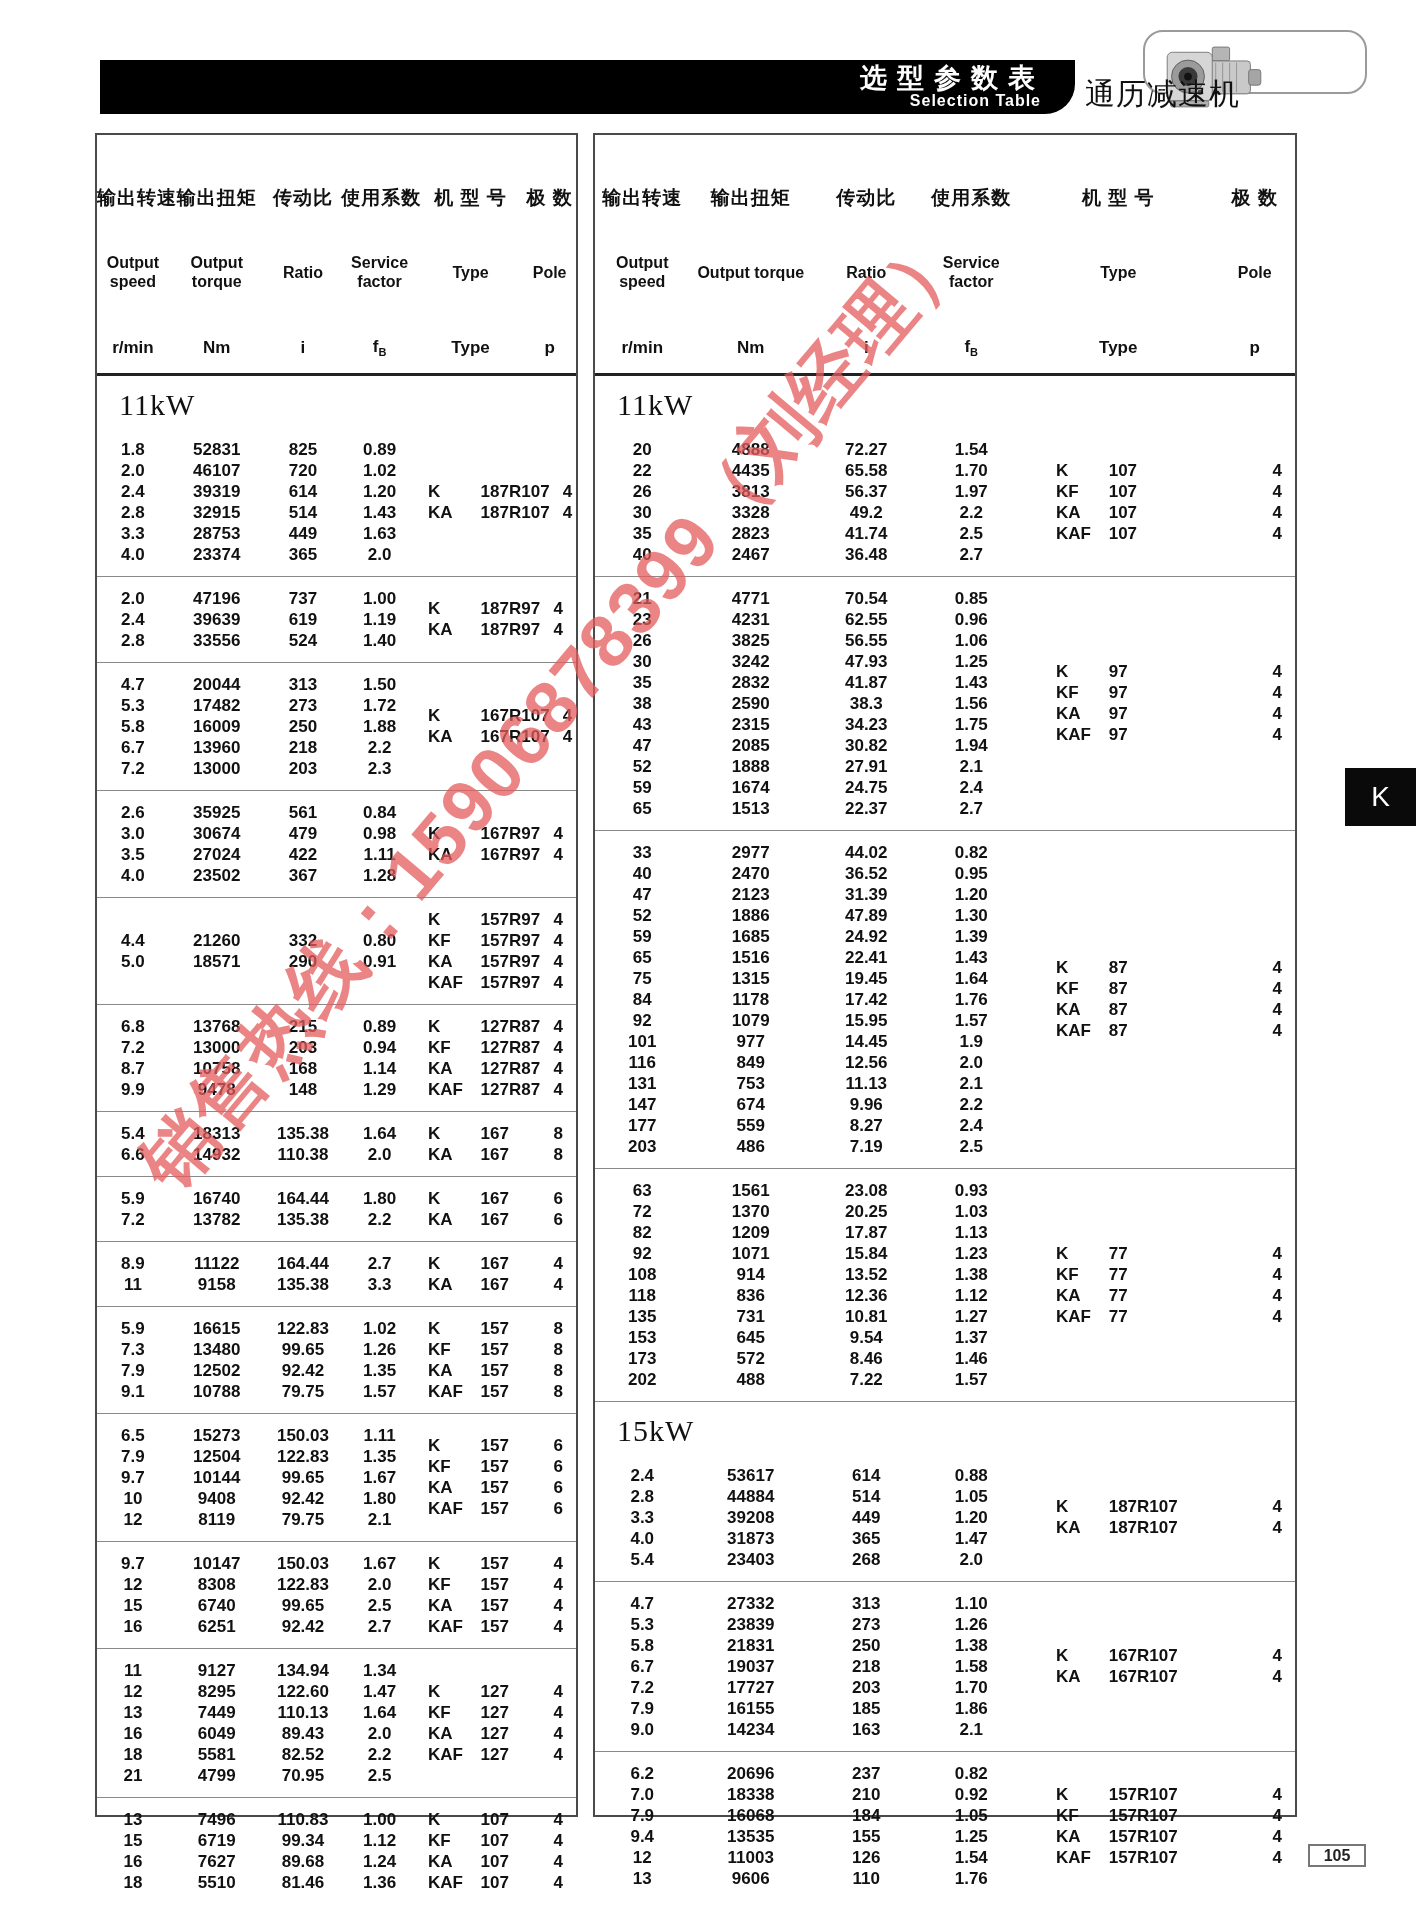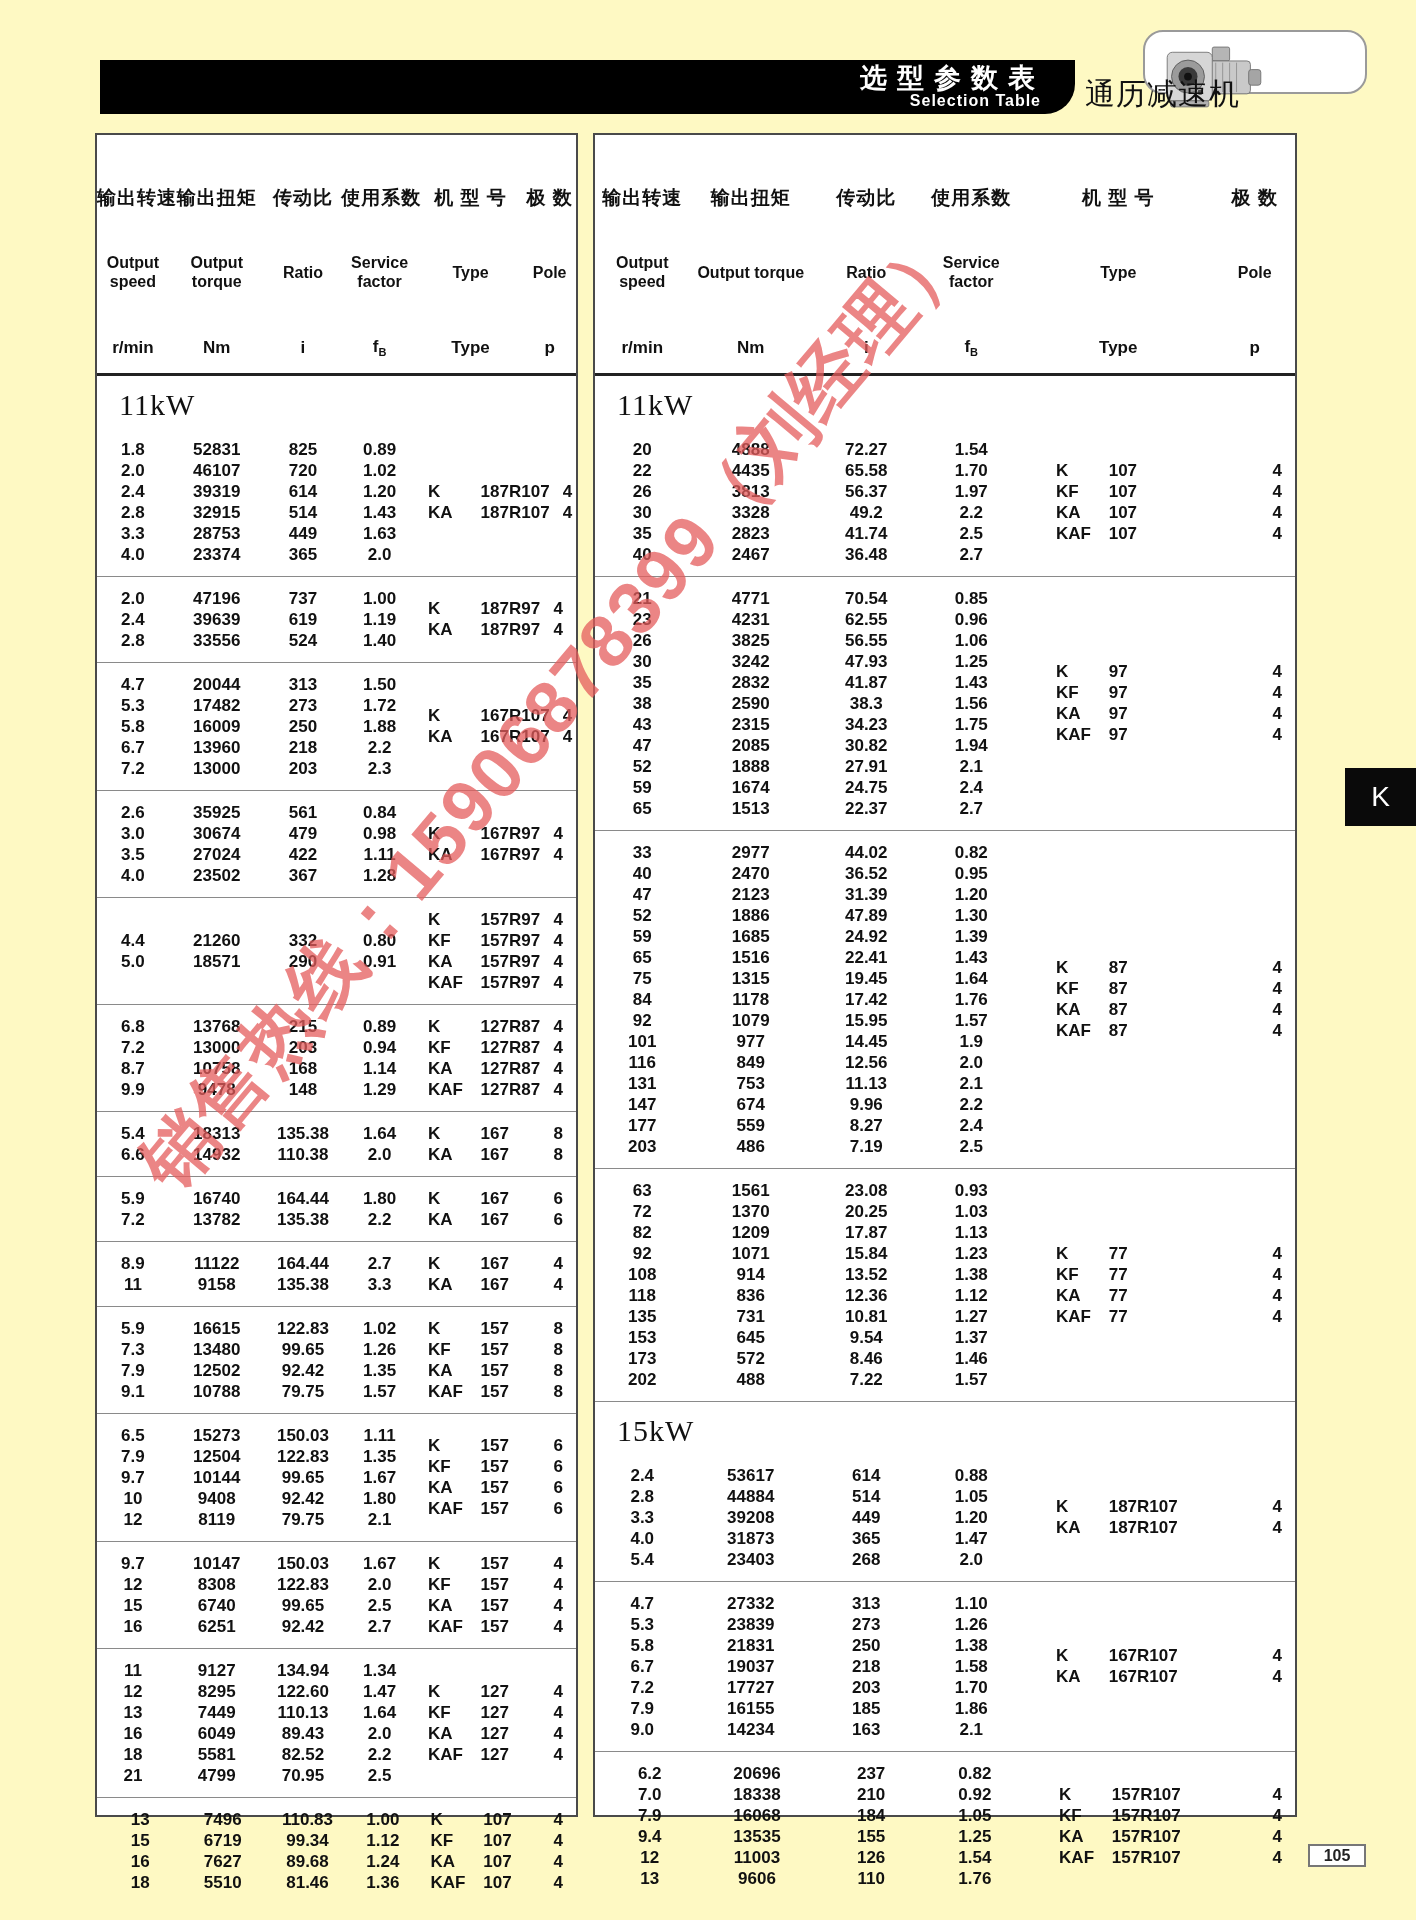--- a/index.html
+++ b/index.html
@@ -1,16 +1,16 @@
 <!DOCTYPE html>
 <html><head>
 <meta charset="utf-8">
 <style>
   html,body{margin:0;padding:0;background:#e8e8e8;}
-  #page{position:relative;width:1416px;height:1920px;background:#fef9c3;overflow:hidden;
+  #page{position:relative;width:1416px;height:1920px;background:#ffffff;overflow:hidden;
         font-family:"Liberation Sans","DejaVu Sans",sans-serif;color:#111;}
 
   
   .topbar{position:absolute;left:100px;top:60px;width:975px;height:54px;background:#000;
           border-radius:0 0 30px 0;display:flex;flex-direction:column;justify-content:center;
           align-items:flex-end;padding-right:30px;box-sizing:border-box;}
   .topbar .cn{color:#fff;font-size:27px;font-weight:700;letter-spacing:10px;line-height:1.05;}
   .topbar .en{color:#fff;font-size:16px;font-weight:700;letter-spacing:1px;line-height:1.1;margin-right:4px;}
   .brand-panel{position:absolute;left:1143px;top:30px;width:224px;height:64px;background:#fff;
           border:2px solid #9a9a9a;border-radius:20px;box-sizing:border-box;}
@@ -36,21 +36,21 @@
   .t-right .hrow,.t-right .group{grid-template-columns:13.5% 17.5% 15.5% 14.5% 27.5% 11.5%;}
   .hcell{text-align:center;margin-top:34px;}
   .h-cn .hcell{font-size:19px;font-weight:700;letter-spacing:1px;margin-bottom:8px;white-space:nowrap;}
   .h-en .hcell{font-size:16px;font-weight:700;line-height:1.2;margin-bottom:12px;}
   .h-un .hcell{font-size:17px;font-weight:700;margin-bottom:14px;}
   .h-un sub{font-size:11px;}
 
   .section-title{font-family:"Liberation Serif","DejaVu Serif",serif;font-size:30px;font-weight:400;
         padding:12px 12px 6px 22px;letter-spacing:1px;}
   .group{display:grid;align-items:center;padding:11px 0;border-bottom:1.5px solid #8a8a8a;}
-  .section:last-child .group:last-child{border-bottom:none;margin-left:8px;}
+  .section:last-child .group:last-child{border-bottom:none;}
   .stack{display:flex;flex-direction:column;}
   .cell{font-size:17px;font-weight:700;line-height:21px;text-align:center;white-space:nowrap;}
   .types{grid-column:5 / span 2;display:flex;flex-direction:column;padding-left:10px;}
   .t-right .types{padding-left:34px;}
   .trow{display:grid;grid-template-columns:3.1em 1fr 2.1em;font-size:17px;font-weight:700;line-height:21px;white-space:nowrap;}
   .trow .pfx{text-align:left;}
   .trow .mdl{text-align:left;}
   .trow .pol{text-align:center;}
 
   

